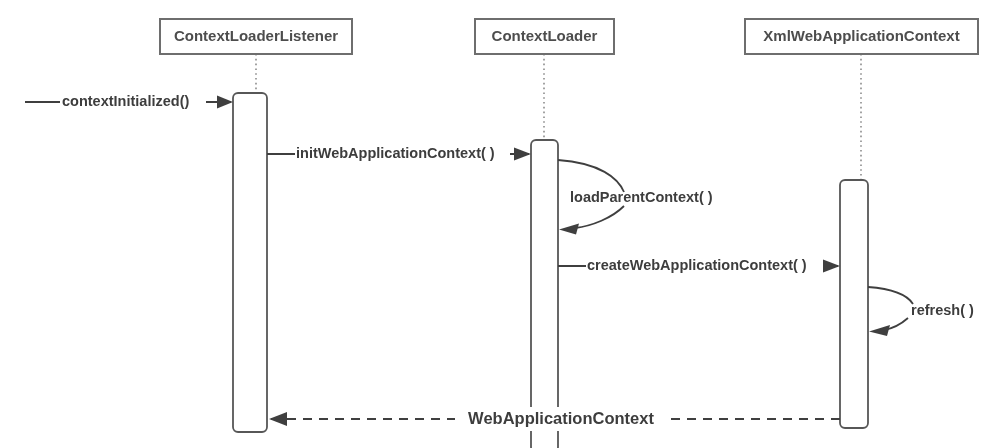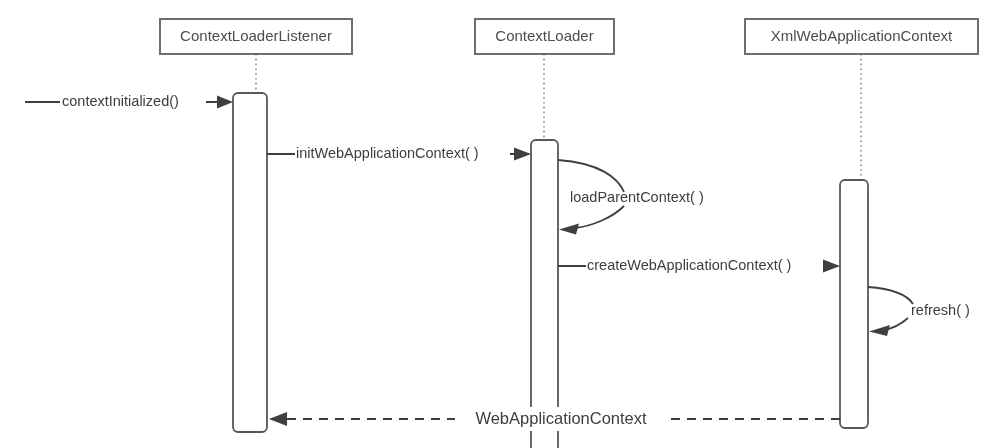--- a/index.html
+++ b/index.html
@@ -9,20 +9,21 @@
   }
   body {
     font-family: "Liberation Sans", sans-serif;
   }
   #diagram-root {
     position: relative;
     width: 1002px;
     height: 448px;
     background: #ffffff;
     overflow: hidden;
+    font-weight: bold;
   }
   svg#seq-svg {
     display: block;
     width: 1002px;
     height: 448px;
   }
   .lifeline-box-rect {
     fill: #ffffff;
     stroke: #6e6e6e;
     stroke-width: 2;

